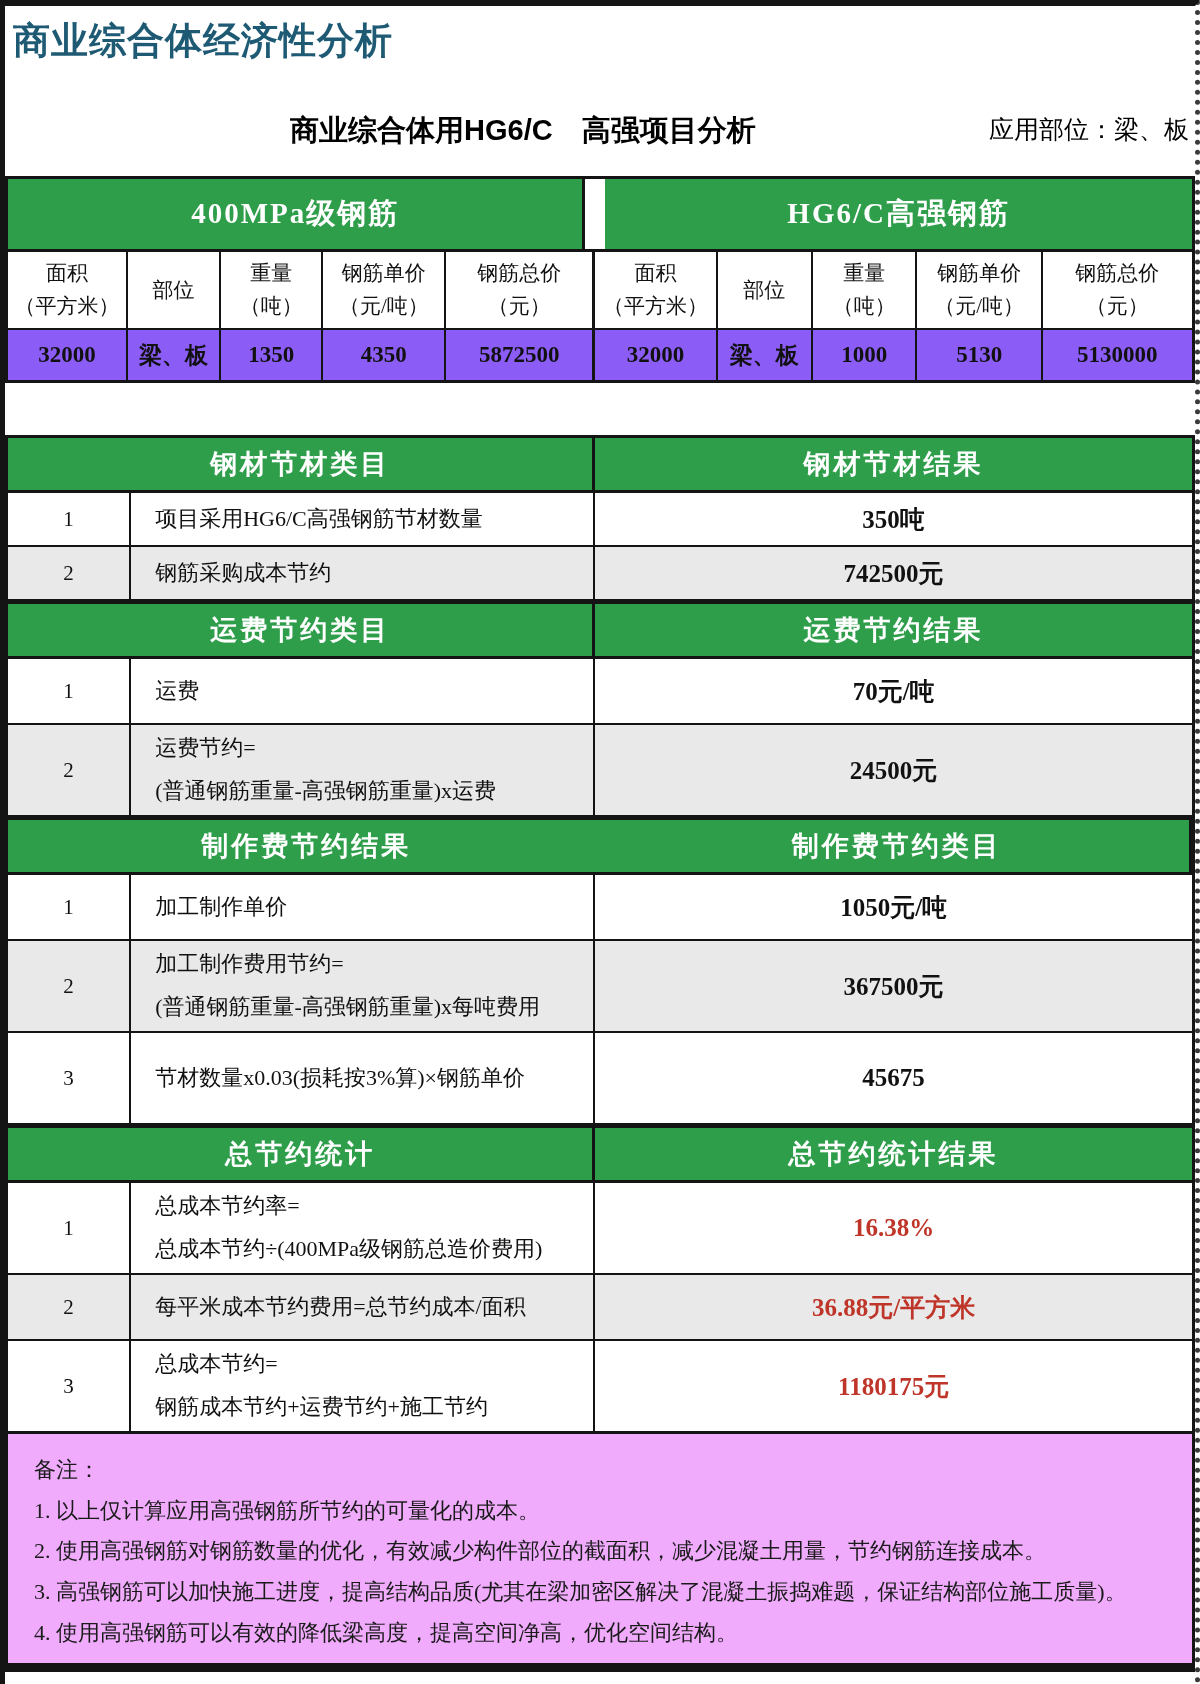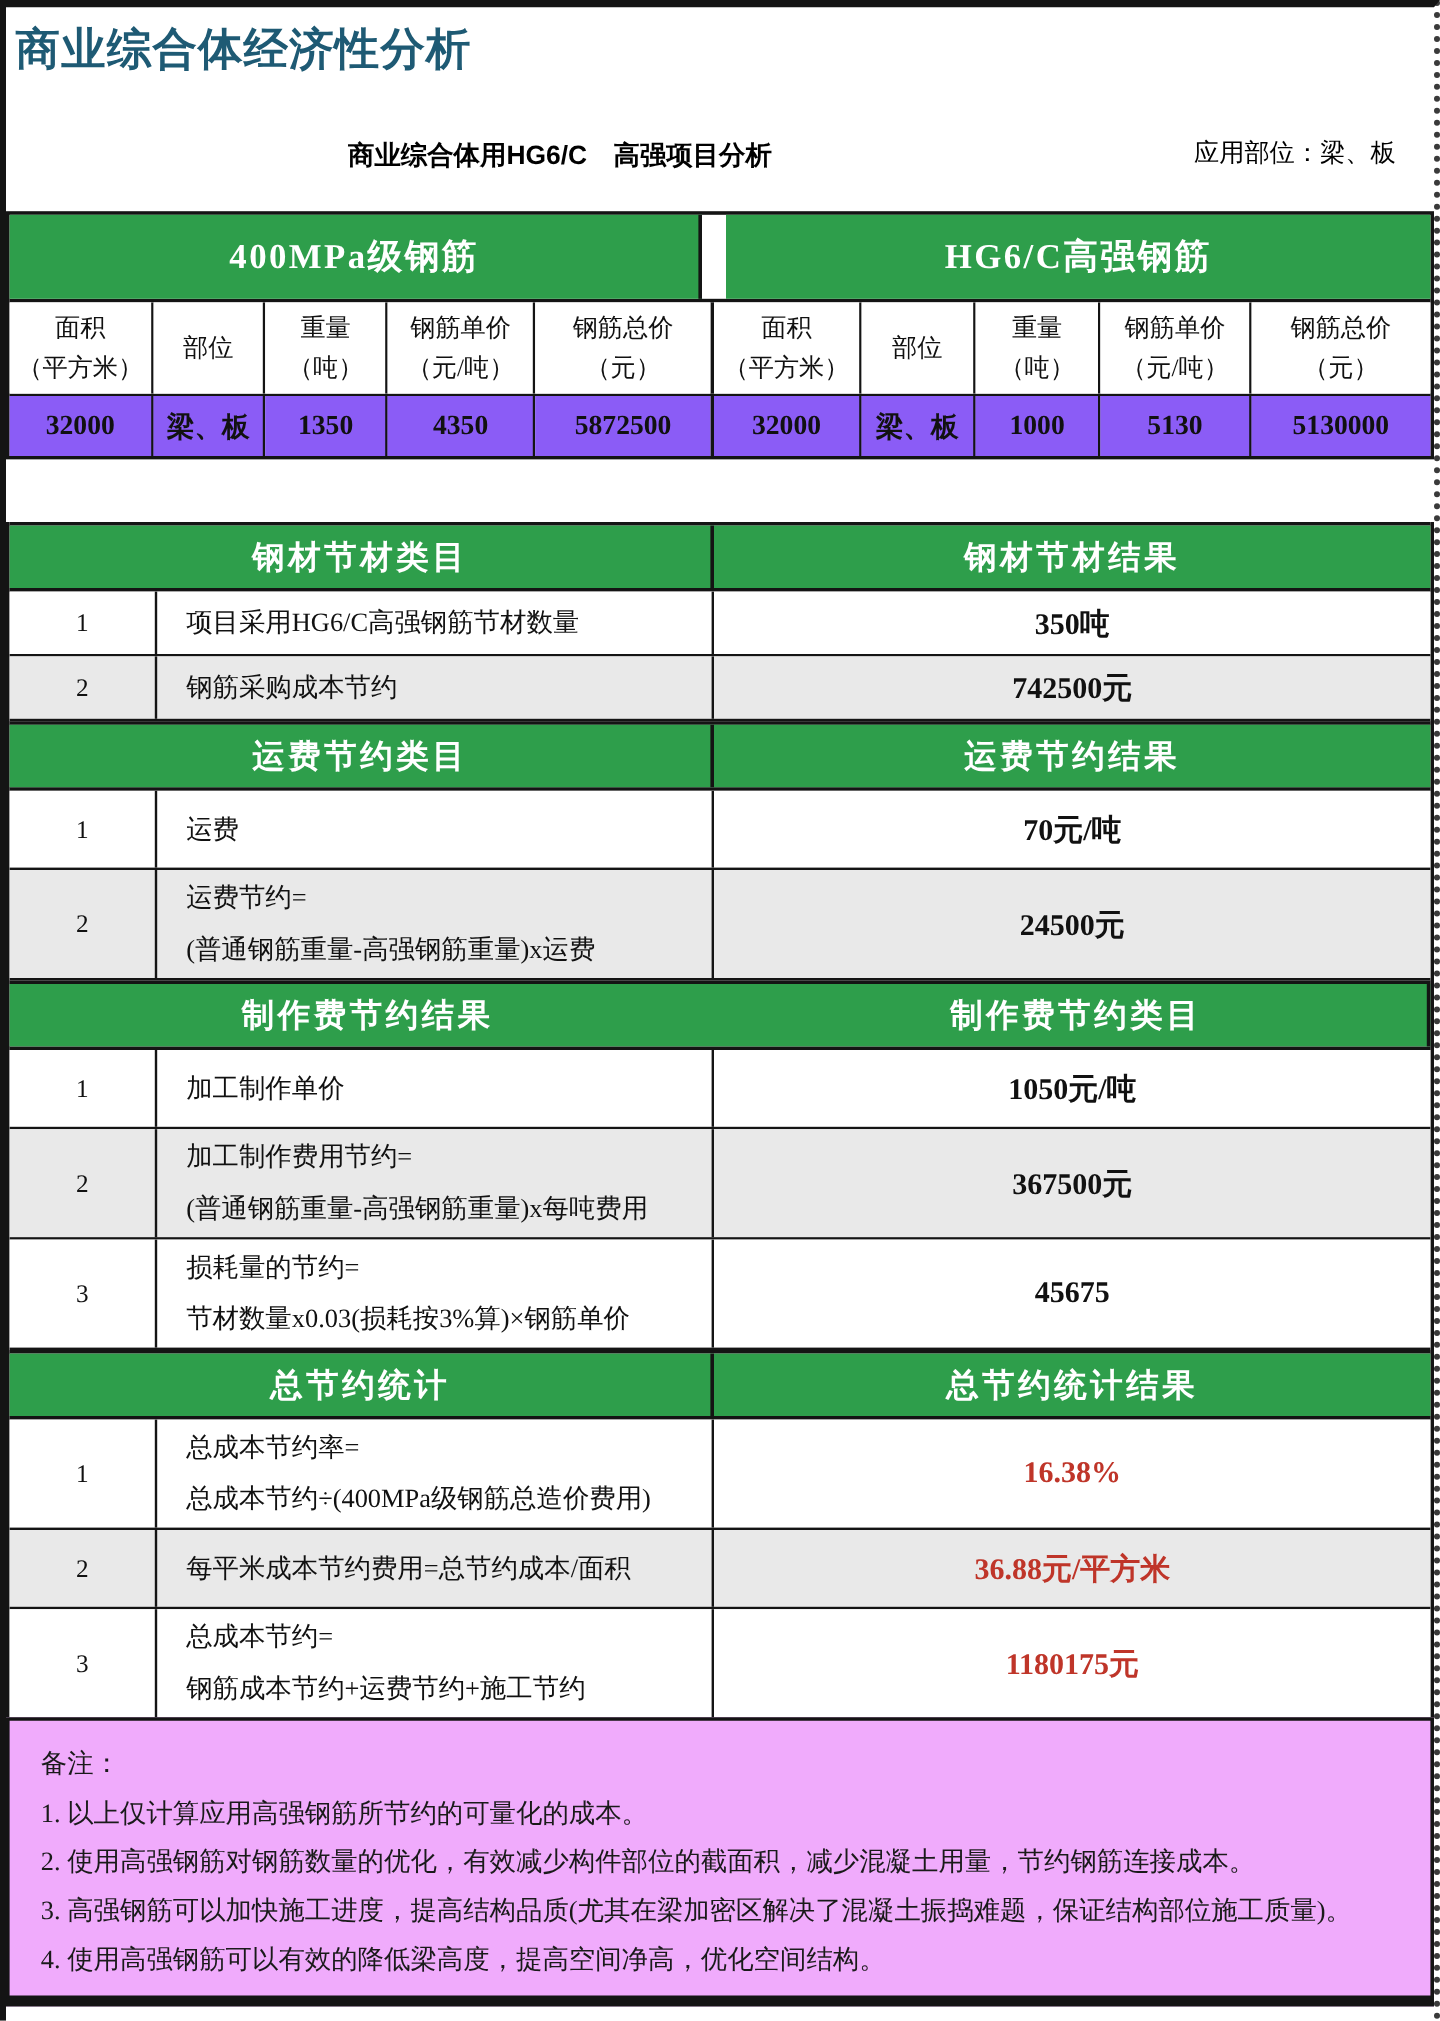--- a/index.html
+++ b/index.html
@@ -26,26 +26,26 @@
   }
   .subhead{
     position:relative;
     margin-top:40px;
     height:48px;
     line-height:48px;
   }
   .subhead .subtitle{
     position:absolute;left:285px;
     font-family:"Liberation Sans","DejaVu Sans",sans-serif;
-    font-weight:bold;font-size:22px;color:#000;
+    font-weight:bold;font-size:29px;color:#000;
   }
   .subhead .application{
-    position:absolute;right:32px;
-    font-family:Liberation Mono, monospace;
-    font-size:21px;color:#000;
+    position:absolute;right:6px;
+    font-family:Liberation Serif, serif;
+    font-size:25px;color:#000;
   }
   
   .cmp{
     margin:22px 0 0 0;
     border:3px solid #141414;
     box-sizing:border-box;
   }
   .cmp-row{display:flex;}
   .half{box-sizing:border-box;}
   .half-l{width:49.6%;border-right:3px solid #141414;}
@@ -243,21 +243,20 @@
       <div class="num">2</div>
       <div class="label">
         <div>加工制作费用节约=</div>
         <div>(普通钢筋重量-高强钢筋重量)x每吨费用</div>
       </div>
       <div class="result">367500元</div>
     </div>
     <div class="sec-row r-l">
       <div class="num">3</div>
       <div class="label">
-        <div>损耗量的节约=</div>
         <div>节材数量x0.03(损耗按3%算)×钢筋单价</div>
       </div>
       <div class="result">45675</div>
     </div>
 
     <div class="sec-green">
       <div class="half half-l green-bg">总节约统计</div>
       <div class="half half-r green-bg">总节约统计结果</div>
     </div>
     <div class="sec-row r-l">

